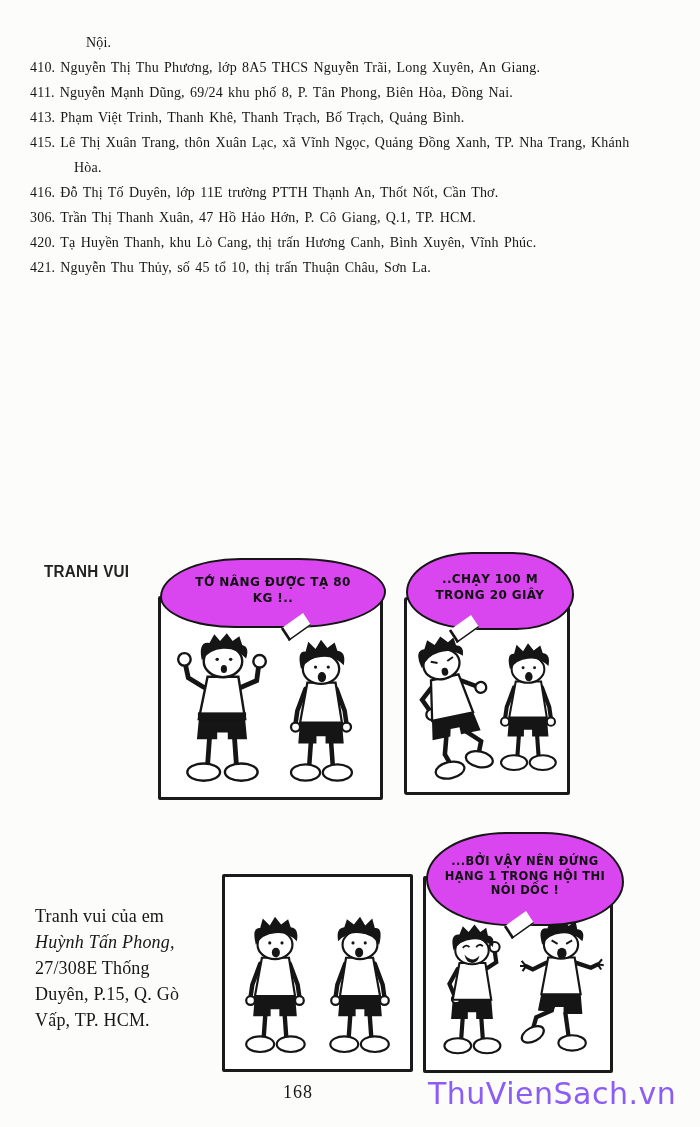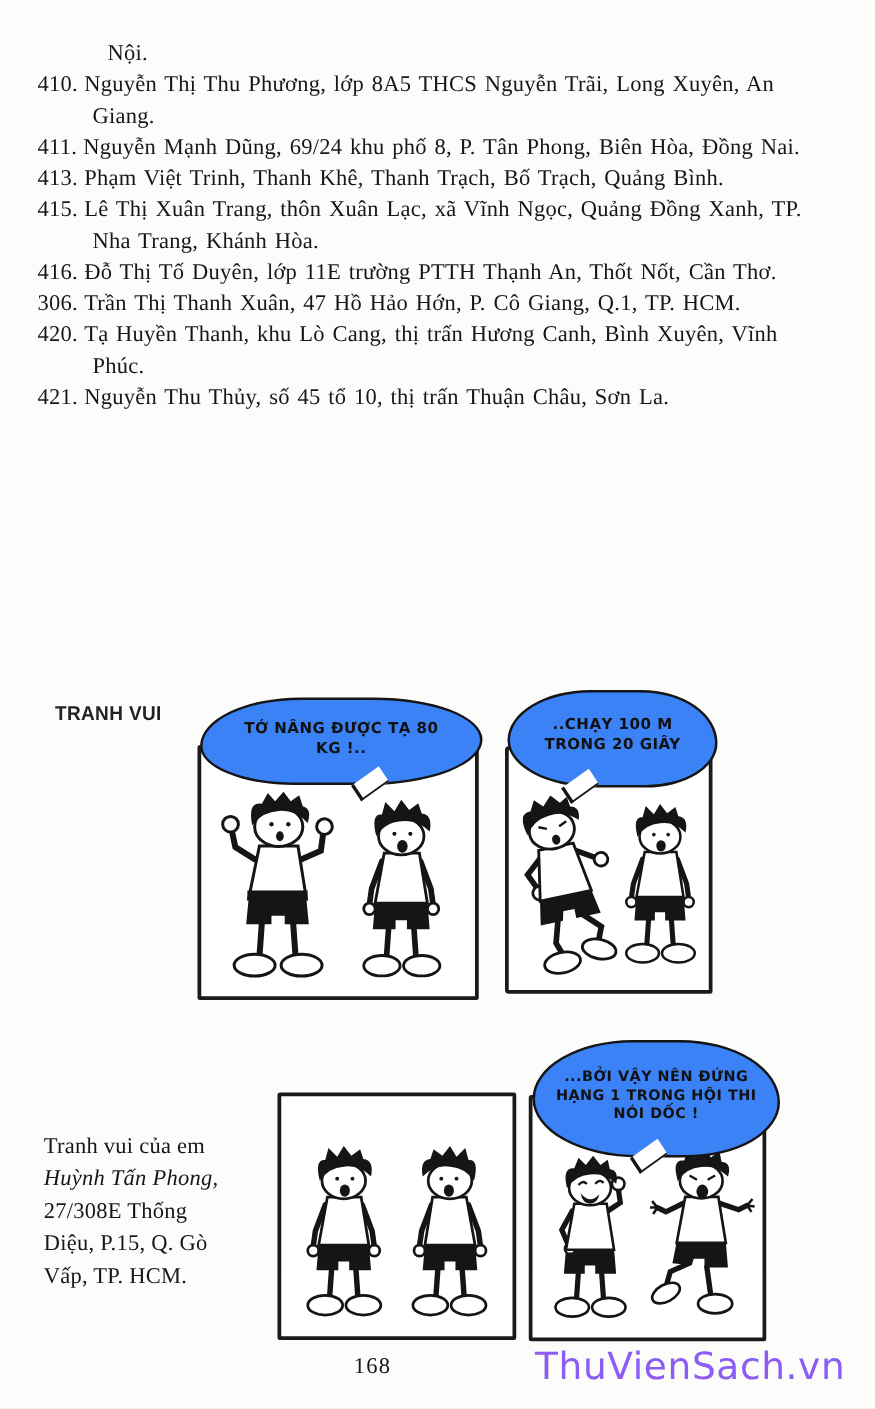--- a/index.html
+++ b/index.html
@@ -4,21 +4,21 @@
 <style>
   html,body{margin:0;padding:0;background:#e8e8e6;}
   .page{
     position:relative;width:700px;height:1127px;margin:0 auto;
     background:#fcfcfa;overflow:hidden;color:#161616;
     font-family:"Liberation Serif", serif;
   }
   
   .entries{
     position:absolute;left:30px;top:30px;width:616px;
-    font-size:18px;line-height:25px;letter-spacing:.2px;word-spacing:1.5px;
+    font-size:14px;line-height:25px;letter-spacing:.2px;word-spacing:1.5px;
   }
   .entry{padding-left:44px;text-indent:-44px;}
   .entry .num{padding-right:5px;}
   .cont-line{padding-left:56px;}
   
   .section-label{
     position:absolute;left:44px;top:563px;
     font-family:"Liberation Sans", sans-serif;font-size:16px;font-weight:600;
     letter-spacing:.3px;transform:scaleX(.95);transform-origin:left;color:#222;
   }
@@ -27,21 +27,21 @@
     position:absolute;background:#fff;border:3px solid #1a1a1a;border-radius:2px;
     box-sizing:border-box;z-index:1;
   }
   .panel svg.art{position:absolute;left:0;top:0;width:100%;height:100%;}
   #panel1{left:158px;top:596px;width:225px;height:204px;}
   #panel2{left:404px;top:597px;width:166px;height:198px;border-radius:3px 2px 2px 3px;}
   #panel3{left:222px;top:874px;width:191px;height:198px;}
   #panel4{left:423px;top:876px;width:190px;height:197px;}
   
   .bubble{
-    position:absolute;z-index:3;background:#3b82f6;border:2.5px solid #151515;
+    position:absolute;z-index:3;background:#d946ef;border:2.5px solid #151515;
     display:flex;align-items:center;justify-content:center;text-align:center;
     font-family:"DejaVu Sans", sans-serif;font-weight:bold;
     font-size:12px;line-height:1.3;letter-spacing:.4px;color:#111;
     box-sizing:border-box;
   }
   .bubble:after{
     content:"";position:absolute;bottom:-11px;width:18px;height:18px;background:#fff;
     border-right:2.5px solid #151515;border-bottom:2.5px solid #151515;
     transform:skewX(-32deg) rotate(38deg);
   }
@@ -217,21 +217,21 @@
       <span>..CHẠY 100 M TRONG 20 GIÂY</span>
     </div>
   <div class="bubble" id="bubble4">
       <span>...BỞI VẬY NÊN ĐỨNG HẠNG 1 TRONG HỘI THI NÓI DỐC !</span>
     </div>
 
   <div class="credit">
     <div>Tranh vui của em</div>
     <div class="it">Huỳnh Tấn Phong,</div>
     <div>27/308E Thống</div>
-    <div>Diệu, P.15, Q. Gò</div>
+    <div>Duyên, P.15, Q. Gò</div>
     <div>Vấp, TP. HCM.</div>
   </div>
 
   <div class="signature">T. PHONG</div>
 
   <div class="page-number">168</div>
   <div class="watermark">ThuVienSach.vn</div>
 
 </div>
 

